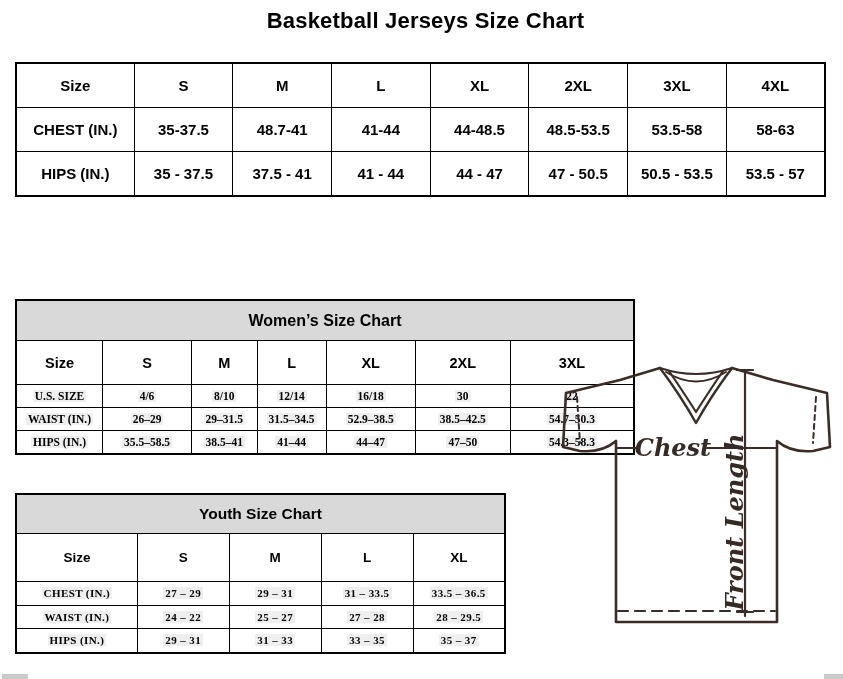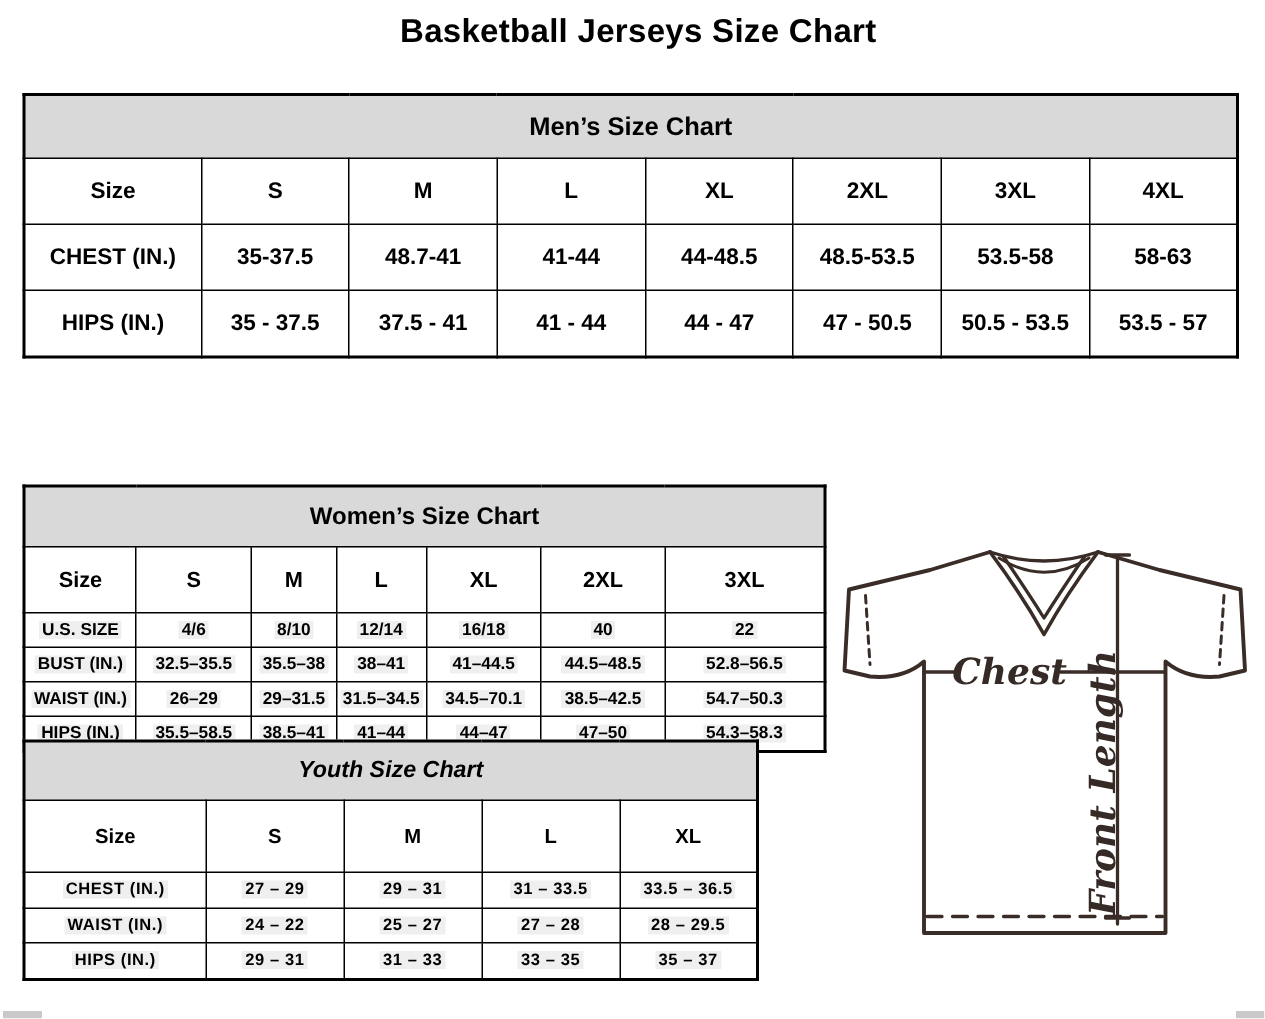--- a/index.html
+++ b/index.html
@@ -16,30 +16,30 @@
     border:2px solid #000;font-weight:bold;text-align:center;background:#fff;
   }
   table.chart td{border:1px solid #000;padding:0;vertical-align:middle;}
   tr.band td{background:#d9d9d9;}
   
   table.mens{left:15px;top:62px;width:811px;font-size:15px;}
   table.mens tr.band td{height:41px;font-size:17px;}
   table.mens tr.cols td{height:43px;font-size:15px;}
   table.mens tr.data td{height:43px;}
   
-  table.womens{left:15px;top:299px;width:536px;margin-top:24px;}
+  table.womens{left:15px;top:299px;width:620px;}
   table.womens tr.band td{height:39px;font-size:16px;}
   table.womens tr.cols td{height:43px;font-size:14.5px;}
   table.womens tr.data td{height:22px;font-size:11.5px;}
   
   table.youth{left:15px;top:493px;width:491px;}
-  table.youth tr.band td{height:38px;font-size:15.5px;font-style:italic;}
+  table.youth tr.band td{height:38px;font-size:15.5px;}
   table.youth tr.cols td{height:47px;font-size:13.5px;}
   table.youth tr.data td{height:22.5px;font-size:11px;letter-spacing:.4px;}
-  .hl{background:#efefef;padding:0 2px;}
+  .hl{background:#efefef;padding:0 2px;font-family:Liberation Serif, serif;}
   
   .jersey{position:absolute;left:550px;top:350px;width:293px;height:285px;}
   .jersey svg{display:block;width:100%;height:100%;}
   .jtext{
     font-family:"DejaVu Serif",serif;font-style:italic;font-weight:bold;
     fill:#352a25;
   }
   
   .scroll-frag{position:absolute;height:5px;background:#c9c9c9;bottom:0;}
   .scroll-frag.left{left:2px;width:26px;}
@@ -55,23 +55,20 @@
     <col style="width:14.6%">
       <col style="width:12.2%">
       <col style="width:12.2%">
       <col style="width:12.2%">
     <col style="width:12.2%">
       <col style="width:12.2%">
       <col style="width:12.2%">
       <col style="width:12.2%">
   </colgroup>
   <tbody>
-      <tr class="band">
-        <td colspan="8">Men’s Size Chart</td>
-      </tr>
       <tr class="cols">
         <td>Size</td>
         <td>S</td>
         <td>M</td>
         <td>L</td>
         <td>XL</td>
         <td>2XL</td>
         <td>3XL</td>
         <td>4XL</td>
       </tr>
@@ -120,38 +117,29 @@
         <td>XL</td>
         <td>2XL</td>
         <td>3XL</td>
       </tr>
       <tr class="data">
         <td><span class="hl">U.S. SIZE</span></td>
         <td><span class="hl">4/6</span></td>
         <td><span class="hl">8/10</span></td>
         <td><span class="hl">12/14</span></td>
         <td><span class="hl">16/18</span></td>
-        <td><span class="hl">40</span></td>
+        <td><span class="hl">30</span></td>
         <td><span class="hl">22</span></td>
-      </tr>
-      <tr class="data">
-        <td><span class="hl">BUST (IN.)</span></td>
-        <td><span class="hl">32.5–35.5</span></td>
-        <td><span class="hl">35.5–38</span></td>
-        <td><span class="hl">38–41</span></td>
-        <td><span class="hl">41–44.5</span></td>
-        <td><span class="hl">44.5–48.5</span></td>
-        <td><span class="hl">52.8–56.5</span></td>
       </tr>
       <tr class="data">
         <td><span class="hl">WAIST (IN.)</span></td>
         <td><span class="hl">26–29</span></td>
         <td><span class="hl">29–31.5</span></td>
         <td><span class="hl">31.5–34.5</span></td>
-        <td><span class="hl">34.5–70.1</span></td>
+        <td><span class="hl">52.9–38.5</span></td>
         <td><span class="hl">38.5–42.5</span></td>
         <td><span class="hl">54.7–50.3</span></td>
       </tr>
       <tr class="data">
         <td><span class="hl">HIPS (IN.)</span></td>
         <td><span class="hl">35.5–58.5</span></td>
         <td><span class="hl">38.5–41</span></td>
         <td><span class="hl">41–44</span></td>
         <td><span class="hl">44–47</span></td>
         <td><span class="hl">47–50</span></td>

